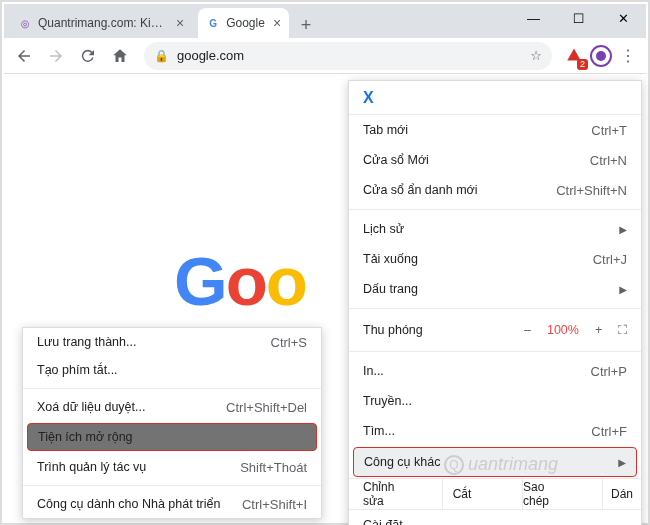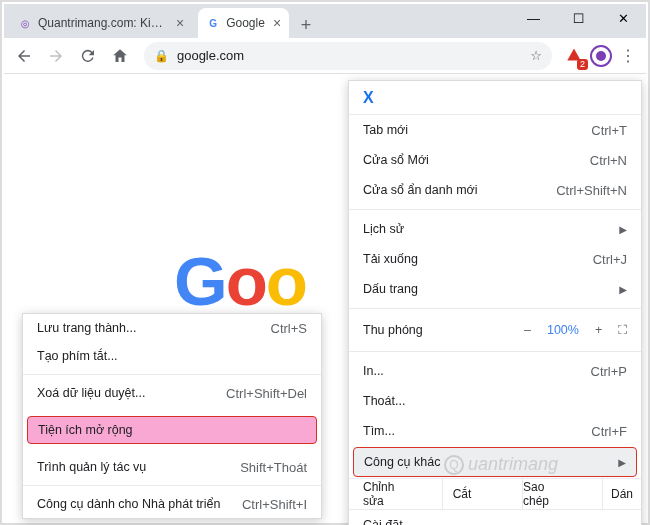--- a/index.html
+++ b/index.html
@@ -39,32 +39,32 @@
   
   .menu { position: absolute; top: 78px; right: 6px; width: 294px; background: #fff; border: 1px solid #dadce0; box-shadow: 0 2px 10px rgba(0,0,0,0.2); font-size: 12.5px; color: #202124; }
   .menu-row { display: flex; align-items: center; height: 30px; padding: 0 14px; justify-content: space-between; }
   .menu-row.highlight { background: #eceef0; border: 1.5px solid #d93025; border-radius: 4px; margin: 1px 4px; padding: 0 10px; }
   .menu-sep { height: 1px; background: #e8eaed; margin: 4px 0; }
   .shortcut { color: #5f6368; font-size: 13px; }
   .arrow-r { color:#5f6368; font-size: 10px; }
   .zoom-row { display:flex; align-items:center; height:34px; padding:0 14px; }
   .zoom-row .lbl { flex: 0 0 auto; }
   .zoom-ctrls { margin-left:auto; display:flex; align-items:center; gap:16px; color:#5f6368;}
-  .zoom-ctrls .pct { color:#3b82f6; }
+  .zoom-ctrls .pct { color:#ef4444; }
   .edit-row { display:flex; height:32px; border-top:1px solid #e8eaed; border-bottom:1px solid #e8eaed;gap:41px; }
   .edit-row .cell { flex:1; display:flex; align-items:center; justify-content:center; font-size:12px; }
   .edit-row .cell.lbl { justify-content:flex-start; padding-left:14px; color:#202124;}
   .edit-row .cell + .cell { border-left:1px solid #e8eaed; }
   .x-icon-row { height: 34px; display:flex; align-items:center; padding: 0 14px; border-bottom:1px solid #e8eaed;}
   .x-icon-row .x { color:#1a73e8; font-weight:bold; font-size:16px; }
 
   
   .submenu { position: absolute; bottom: 4px; left: 20px; width: 300px; background:#fff; border:1px solid #dadce0; box-shadow: 0 2px 10px rgba(0,0,0,0.2); font-size:12.5px; color:#202124; }
   .submenu .menu-row { height: 28px; }
-  .submenu .menu-row.highlight2 { background:#f9a8d4; border:1.5px solid #d93025; border-radius:4px; margin:9px 4px; padding:0 10px; }
+  .submenu .menu-row.highlight2 { background:#737373; border:1.5px solid #d93025; border-radius:4px; margin:2px 4px; padding:0 10px; }
 
   .watermark { position:absolute; right: 90px; bottom: 48px; color: rgba(140,140,140,0.35); font-size: 18px; font-style: italic; display:flex; align-items:center; gap:4px; pointer-events:none;}
   .watermark .circ { width:20px; height:20px; border:2px solid rgba(140,140,140,0.35); border-radius:50%; display:flex; align-items:center; justify-content:center; font-size:12px; font-style:normal;}
 </style>
 </head>
 <body>
 
 <div class="outer-border">
 
   <div class="titlebar">
@@ -170,21 +170,21 @@
         <span>+</span>
         <span>⛶</span>
       </div>
     </div>
     <div class="menu-sep"></div>
     <div class="menu-row">
       <span>In...</span>
       <span class="shortcut">Ctrl+P</span>
     </div>
     <div class="menu-row">
-      <span>Thoát...</span>
+      <span>Truyền...</span>
     </div>
     <div class="menu-row">
       <span>Tìm...</span>
       <span class="shortcut">Ctrl+F</span>
     </div>
     <div class="menu-row highlight">
       <span>Công cụ khác</span>
       <span class="arrow-r">▶</span>
     </div>
     <div class="edit-row">

